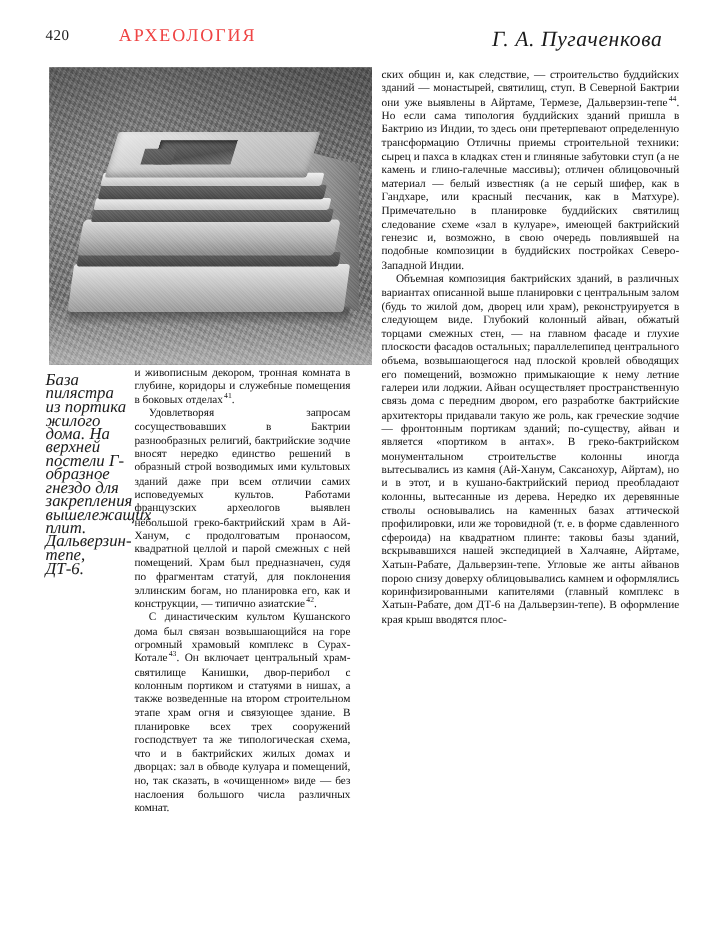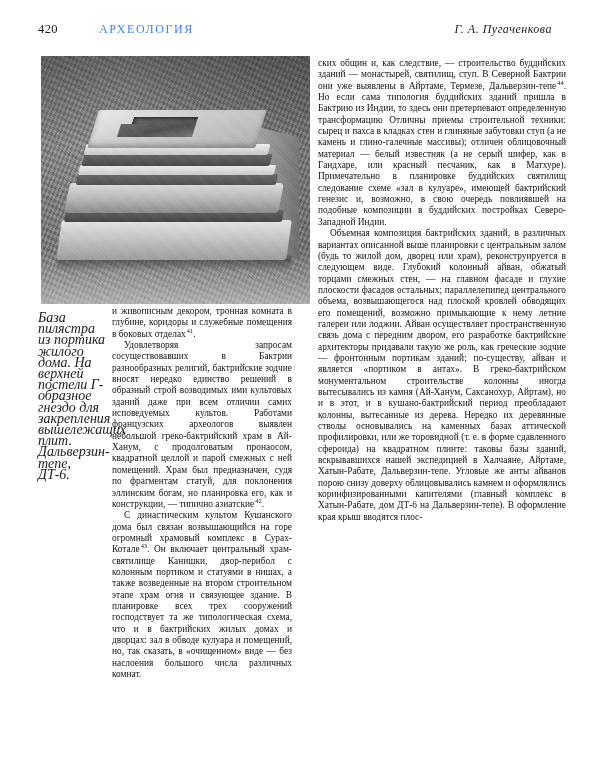--- a/index.html
+++ b/index.html
@@ -30,29 +30,29 @@
     left: 38px;
     top: 0;
     font-size: 12.5px;
     letter-spacing: 0.4px;
     color: #1a1a1a;
   }
   .rh-section {
     position: absolute;
     left: 99px;
     top: 0;
-    font-size: 12px;
+    font-size: 15px;
     letter-spacing: 1.6px;
-    color: #3b82f6;
+    color: #ef4444;
   }
   .rh-author {
     position: absolute;
     right: 36px;
     top: 0;
-    font-size: 12px;
+    font-size: 18px;
     font-style: italic;
     letter-spacing: 0.5px;
     color: #1a1a1a;
     white-space: nowrap;
   }
 
   
   .figure {
     position: absolute;
     left: 41px;

